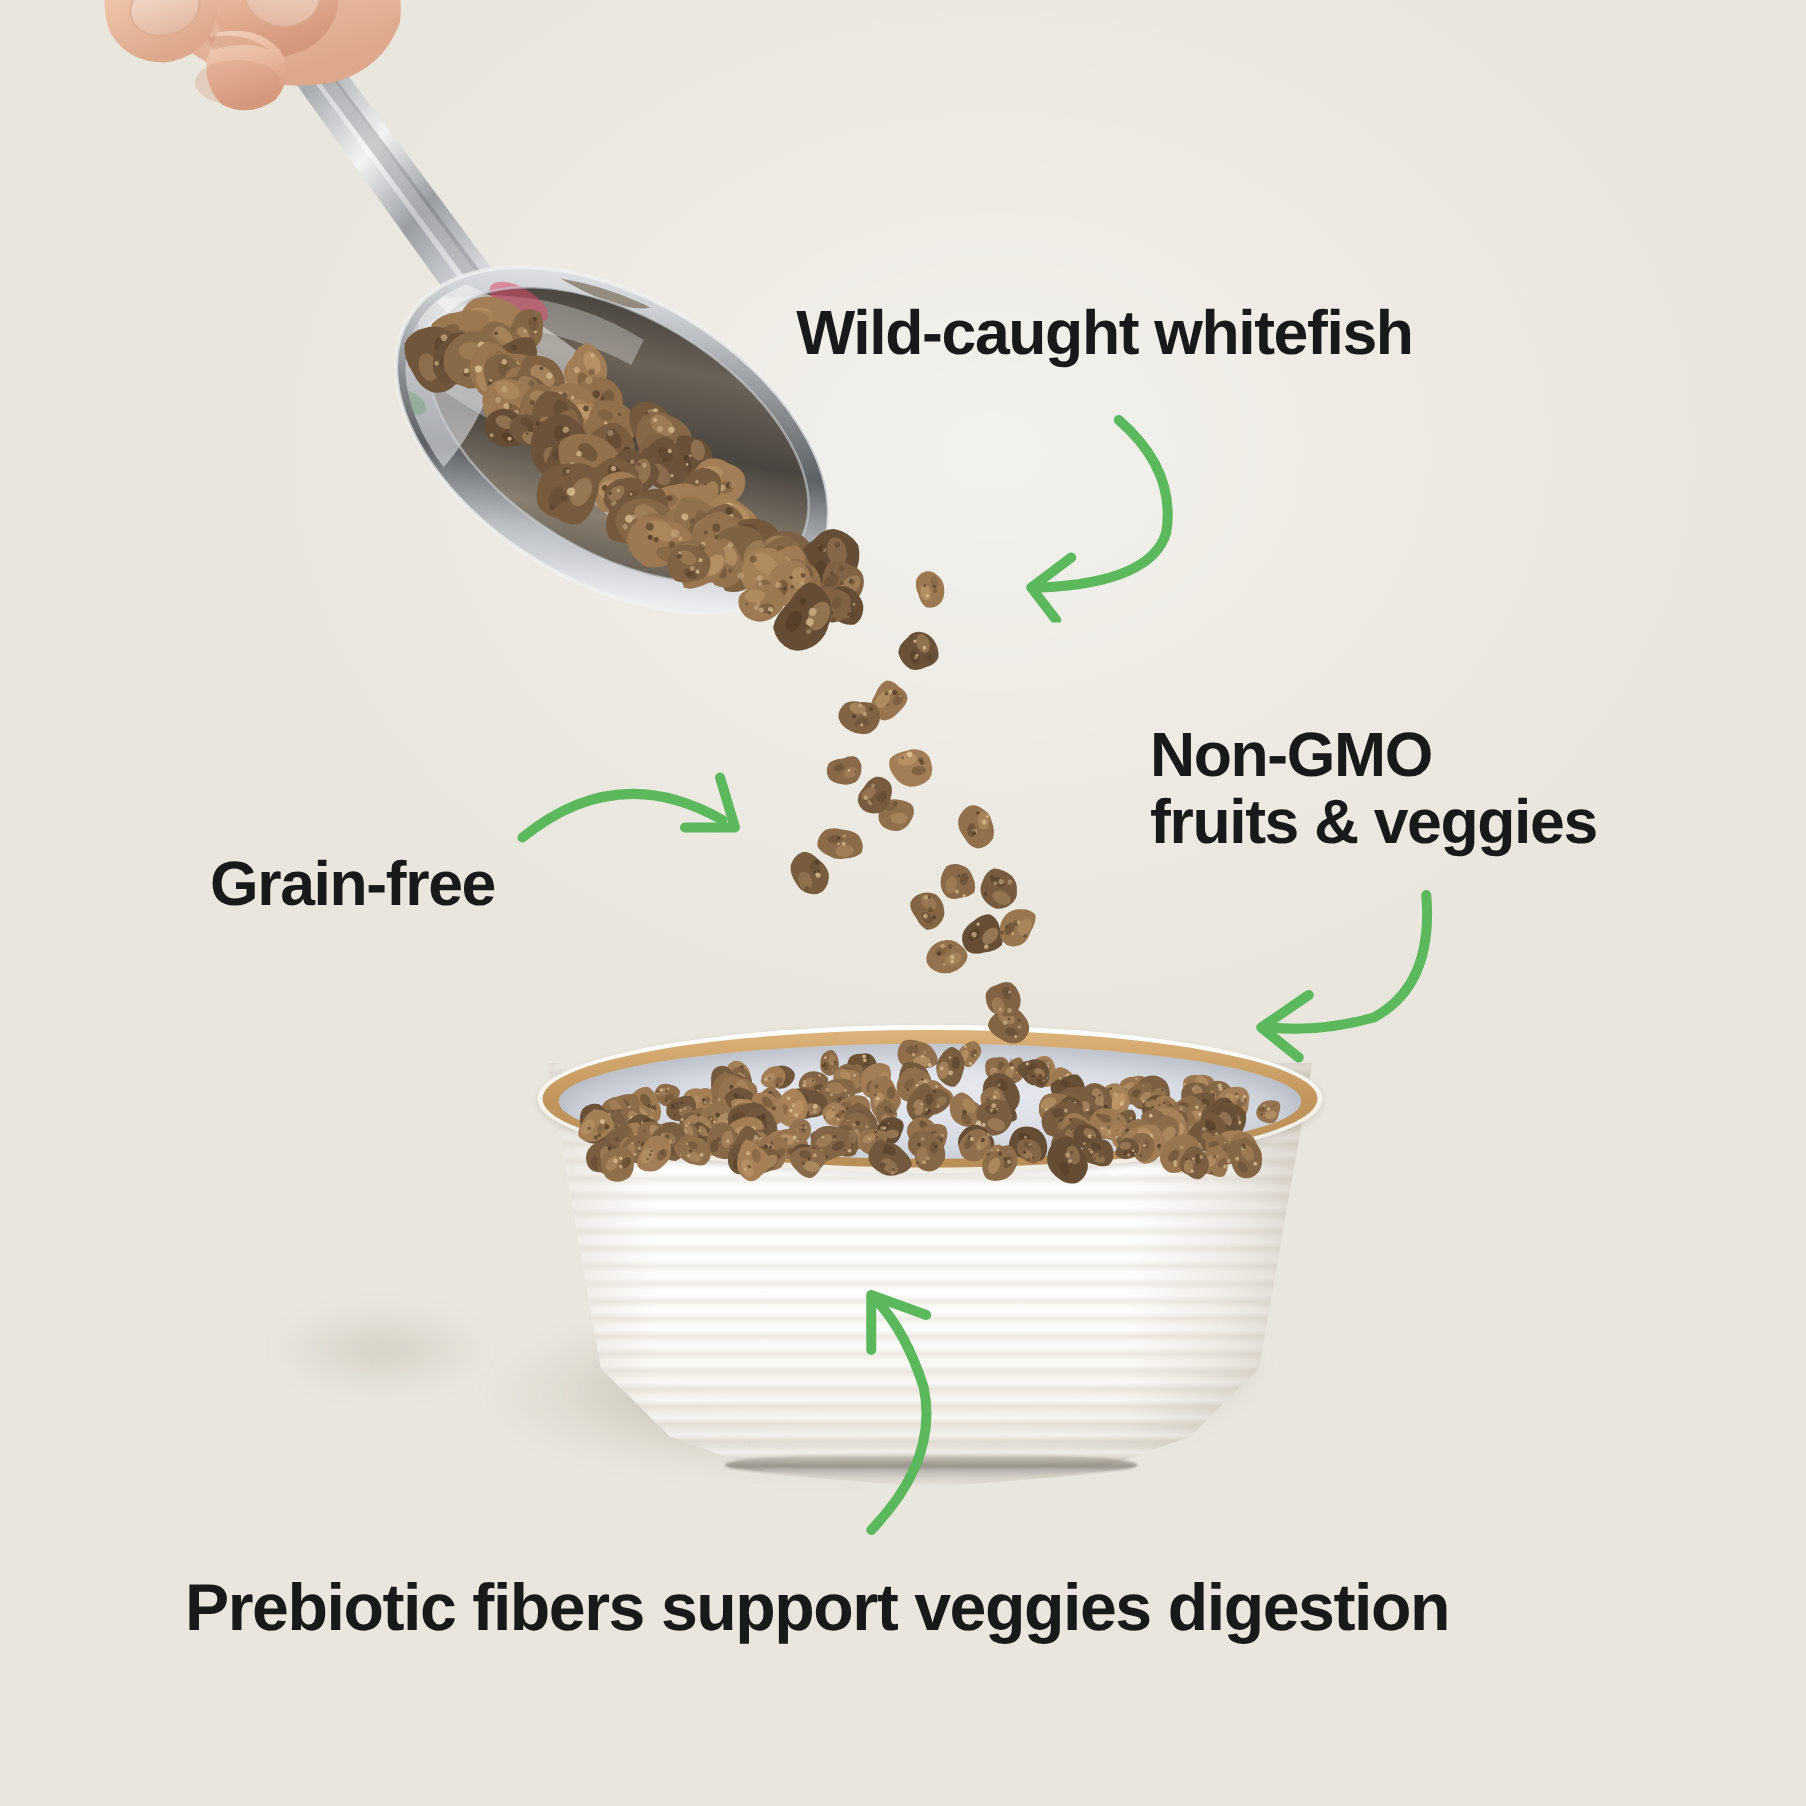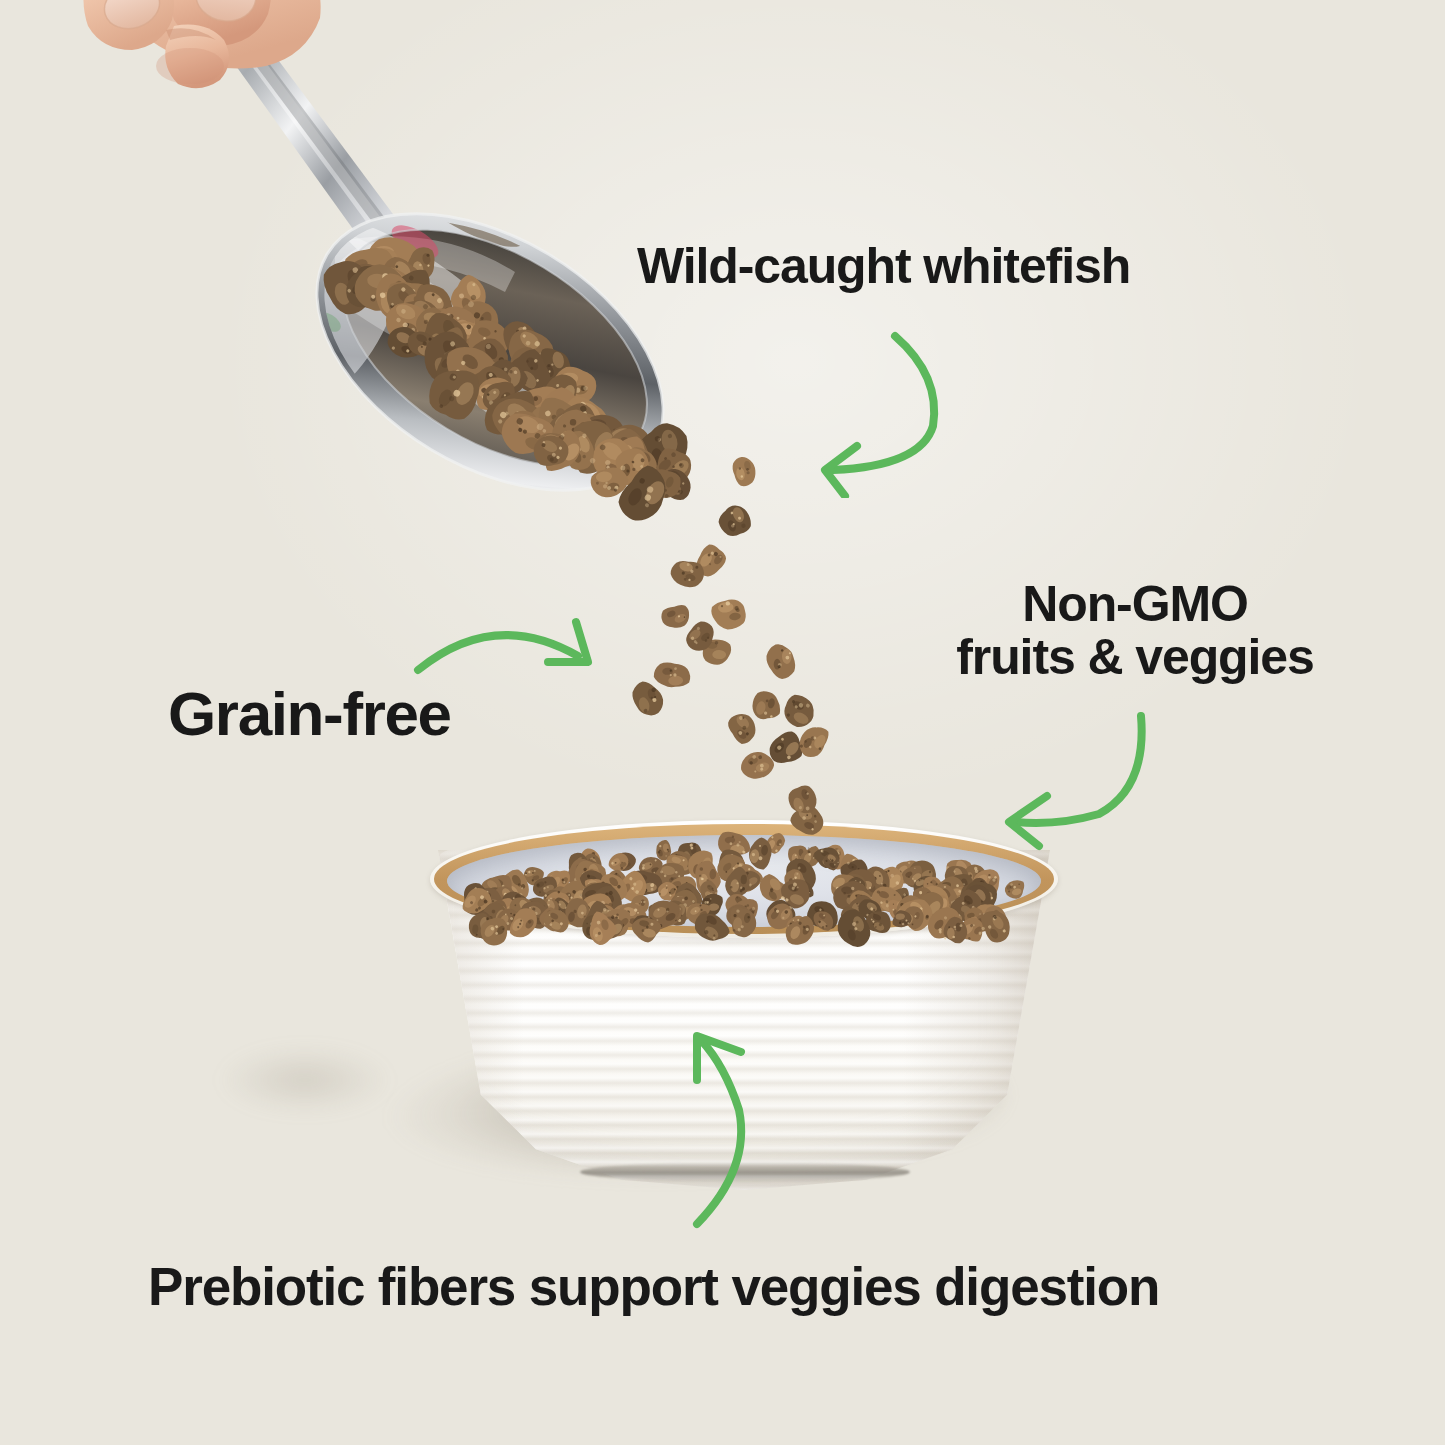--- a/index.html
+++ b/index.html
@@ -26,22 +26,22 @@
   .label{
     position:absolute;
     color:#191919;
     font-weight:700;
     letter-spacing:-0.022em;
     line-height:1.06;
     white-space:pre-line;
     -webkit-font-smoothing:antialiased;
   }
   #lbl-whitefish{ left:637px; top:240px; font-size:50px; }
-  #lbl-nongmo   { left:920px; top:578px; font-size:50px; text-align:center; width:430px;}
-  #lbl-grain    { left:168px; top:681px; font-size:62px; }
+  #lbl-nongmo   { left:920px; top:578px; font-size:50px; width:430px;}
+  #lbl-grain    { left:168px; top:681px; font-size:50px; }
   #lbl-prebiotic{ left:148px; top:1259px; font-size:53px; }
 
   
   .arrow{position:absolute;pointer-events:none;}
   #arw-whitefish{left:775px;top:318px;}
   #arw-grain    {left:398px;top:598px;}
   #arw-nongmo   {left:995px;top:688px;}
   #arw-prebiotic{left:645px;top:1018px;}
 
   

